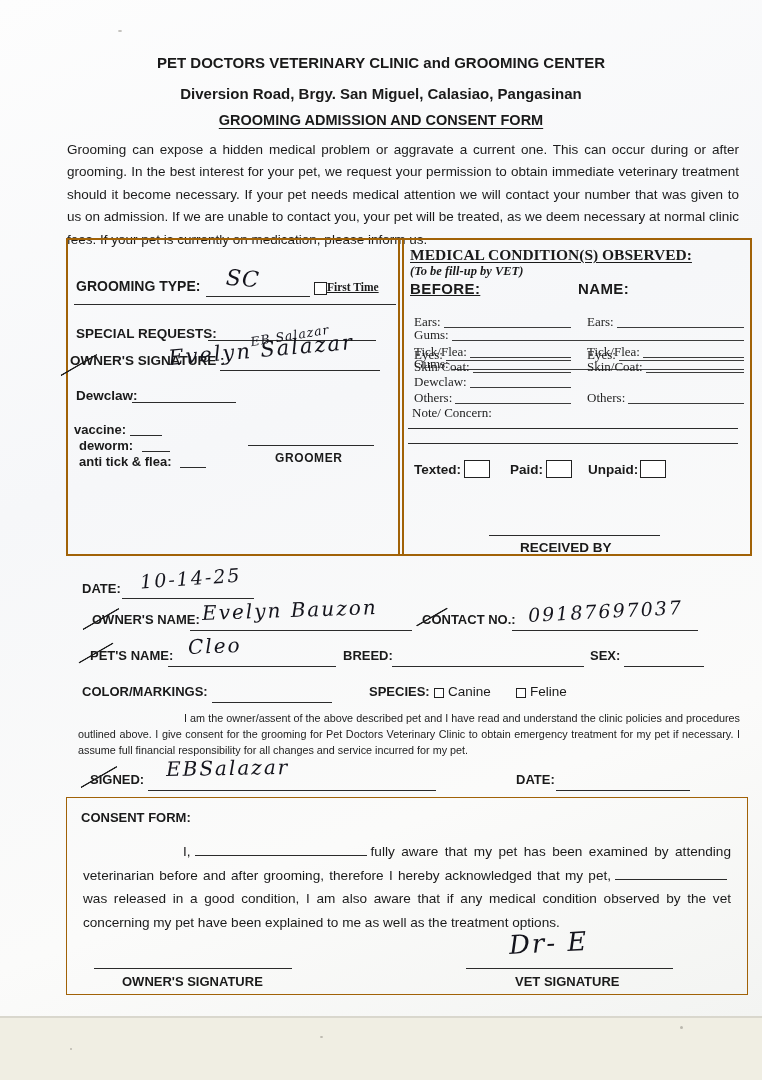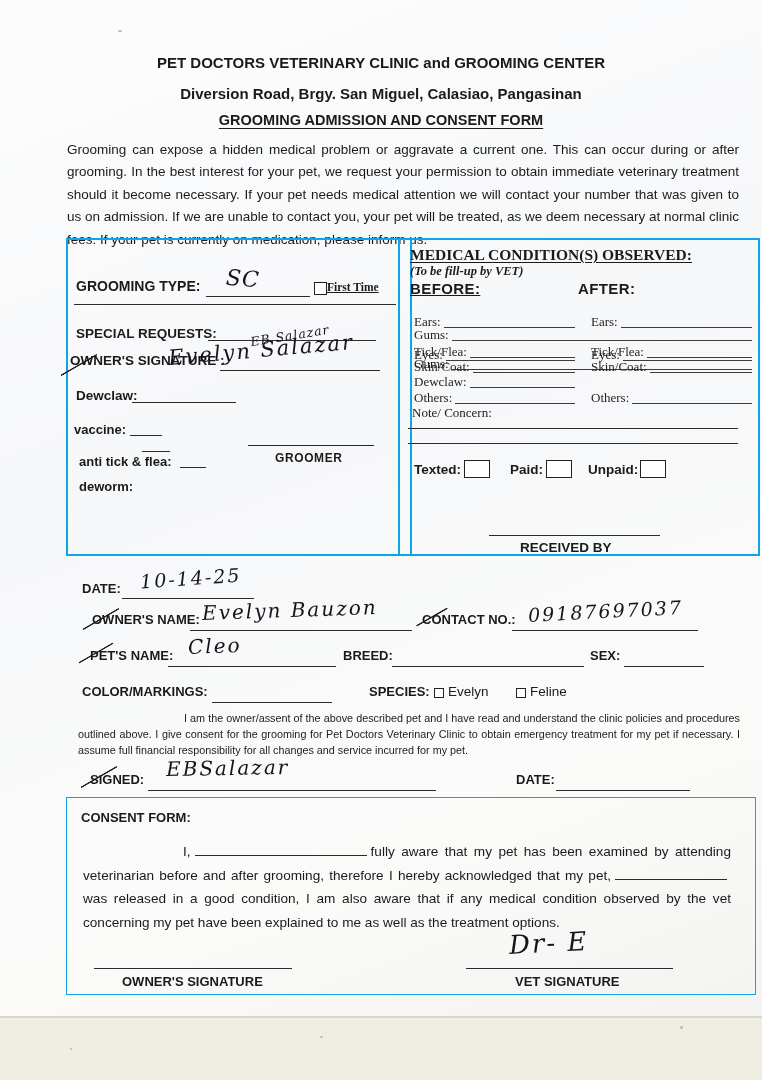--- a/index.html
+++ b/index.html
@@ -9,21 +9,21 @@
          background:linear-gradient(160deg,#fdfdfd 0%,#f6f7f9 40%,#fbfbfa 75%,#f3f4f2 100%);
          box-shadow:0 2px 3px rgba(0,0,0,.25);}
   .scan-strip{position:absolute;left:0;top:1016px;width:762px;height:64px;
          background:#f0eee3;border-top:2px solid #d9d7cd;}
   .abs{position:absolute;white-space:nowrap;}
   .ctr{position:absolute;left:0;width:762px;text-align:center;white-space:nowrap;}
   .b{font-weight:bold;}
   .h1{font-size:15px;font-weight:bold;}
   .h3{font-size:14.5px;font-weight:bold;text-decoration:underline;text-underline-offset:3px;}
   .para{position:absolute;font-size:13.5px;line-height:22.4px;text-align:justify;color:#1b1b1b;white-space:normal;}
-  .box{position:absolute;border:2px solid #0ea5e9;background:transparent;padding-left:8px;}
+  .box{position:absolute;border:2px solid #a16207;background:transparent;}
   .lb{position:absolute;font-weight:bold;font-size:13.5px;white-space:nowrap;}
   .lbs{position:absolute;font-weight:bold;font-size:13px;white-space:nowrap;}
   .ln{position:absolute;border-bottom:1.4px solid #2b2b2b;height:0;}
   .hw{position:absolute;font-family:"DejaVu Serif",serif;font-style:italic;color:#14141c;white-space:nowrap;letter-spacing:1px;}
   .slash{position:absolute;border-top:2px solid #1d1d1d;width:42px;height:0;transform:rotate(-30deg);border-radius:2px;}
   .cb{position:absolute;border:1.5px solid #222;background:#fff;}
   .serif{font-family:"Liberation Serif",serif;}
   .mtitle{position:absolute;font-family:"Liberation Serif",serif;font-weight:bold;font-size:15.5px;
           text-decoration:underline;text-underline-offset:2px;white-space:nowrap;}
   .msub{position:absolute;font-family:"Liberation Serif",serif;font-weight:bold;font-style:italic;font-size:12.5px;white-space:nowrap;}
@@ -72,34 +72,34 @@
     <span class="ln" style="left:152px;top:130px;width:160px;"></span>
     <span class="hw" style="left:182px;top:88px;font-size:12.5px;transform:rotate(-9deg);">EB Salazar</span>
     <span class="hw" style="left:100px;top:98px;font-size:21px;transform:rotate(-5deg);letter-spacing:2px;">Evelyn Salazar</span>
     <span class="slash" style="left:-10px;top:124px;"></span>
 
     <span class="lb" style="left:8px;top:148px;">Dewclaw:</span>
     <span class="ln" style="left:64px;top:162px;width:104px;"></span>
 
     <span class="lbs" style="left:6px;top:182px;">vaccine:</span>
     <span class="ln" style="left:62px;top:195px;width:32px;"></span>
-    <span class="lbs" style="left:11px;top:198px;margin-top:41px;">deworm:</span>
+    <span class="lbs" style="left:11px;top:198px;">deworm:</span>
     <span class="ln" style="left:74px;top:211px;width:28px;"></span>
     <span class="lbs" style="left:11px;top:214px;">anti tick &amp; flea:</span>
     <span class="ln" style="left:112px;top:227px;width:26px;"></span>
 
     <span class="ln" style="left:180px;top:205px;width:126px;border-bottom-width:1.2px;"></span>
     <span class="abs b" style="left:207px;top:211px;font-size:12px;letter-spacing:.6px;">GROOMER</span>
   </div>
 
   <div class="box" style="left:398px;top:238px;width:350px;height:314px;">
     <span class="mtitle" style="left:10px;top:6px;">MEDICAL CONDITION(S) OBSERVED:</span>
     <span class="msub" style="left:10px;top:24px;">(To be fill-up by VET)</span>
     <span class="ba" style="left:10px;top:40px;text-decoration:underline;">BEFORE:</span>
-    <span class="ba" style="left:178px;top:40px;">AFTER:</span>
+    <span class="ba" style="left:178px;top:40px;">NAME:</span>
 
     <div class="mrow" style="top:58px;margin-top:48px;">
       <div class="mcell">
           <span class="mlbl">Eyes:</span>
           <span class="mfill"></span>
         </div>
       <div class="mcell">
           <span class="mlbl">Eyes:</span>
           <span class="mfill"></span>
         </div>
@@ -199,21 +199,21 @@
   <span class="slash" style="left:76px;top:652px;width:40px;"></span>
   <span class="lb" style="left:343px;top:648px;font-size:13px;">BREED:</span>
   <span class="ln" style="left:392px;top:666px;width:192px;"></span>
   <span class="lb" style="left:590px;top:648px;font-size:13px;">SEX:</span>
   <span class="ln" style="left:624px;top:666px;width:80px;"></span>
 
   <span class="lb" style="left:82px;top:684px;font-size:13px;">COLOR/MARKINGS:</span>
   <span class="ln" style="left:212px;top:702px;width:120px;"></span>
   <span class="lb" style="left:369px;top:684px;font-size:13px;">SPECIES:</span>
   <span class="cb" style="left:434px;top:688px;width:8px;height:8px;border-width:1px;"></span>
-  <span class="abs" style="left:448px;top:684px;font-size:13.5px;">Evelyn</span>
+  <span class="abs" style="left:448px;top:684px;font-size:13.5px;">Canine</span>
   <span class="cb" style="left:516px;top:688px;width:8px;height:8px;border-width:1px;"></span>
   <span class="abs" style="left:530px;top:684px;font-size:13.5px;">Feline</span>
 
   <div class="small-consent" style="left:78px;top:710px;width:662px;">I am the owner/assent of the above described pet and I have read and understand the clinic policies and procedures outlined above. I give consent for the grooming for Pet Doctors Veterinary Clinic to obtain emergency treatment for my pet if necessary. I assume full financial responsibility for all changes and service incurred for my pet.</div>
 
   <span class="lb" style="left:90px;top:772px;font-size:13px;">SIGNED:</span>
   <span class="ln" style="left:148px;top:790px;width:288px;"></span>
   <span class="hw" style="left:166px;top:756px;font-size:20px;transform:rotate(-1deg);letter-spacing:2px;">EBSalazar</span>
   <span class="slash" style="left:78px;top:776px;"></span>
   <span class="lb" style="left:516px;top:772px;font-size:13px;">DATE:</span>

